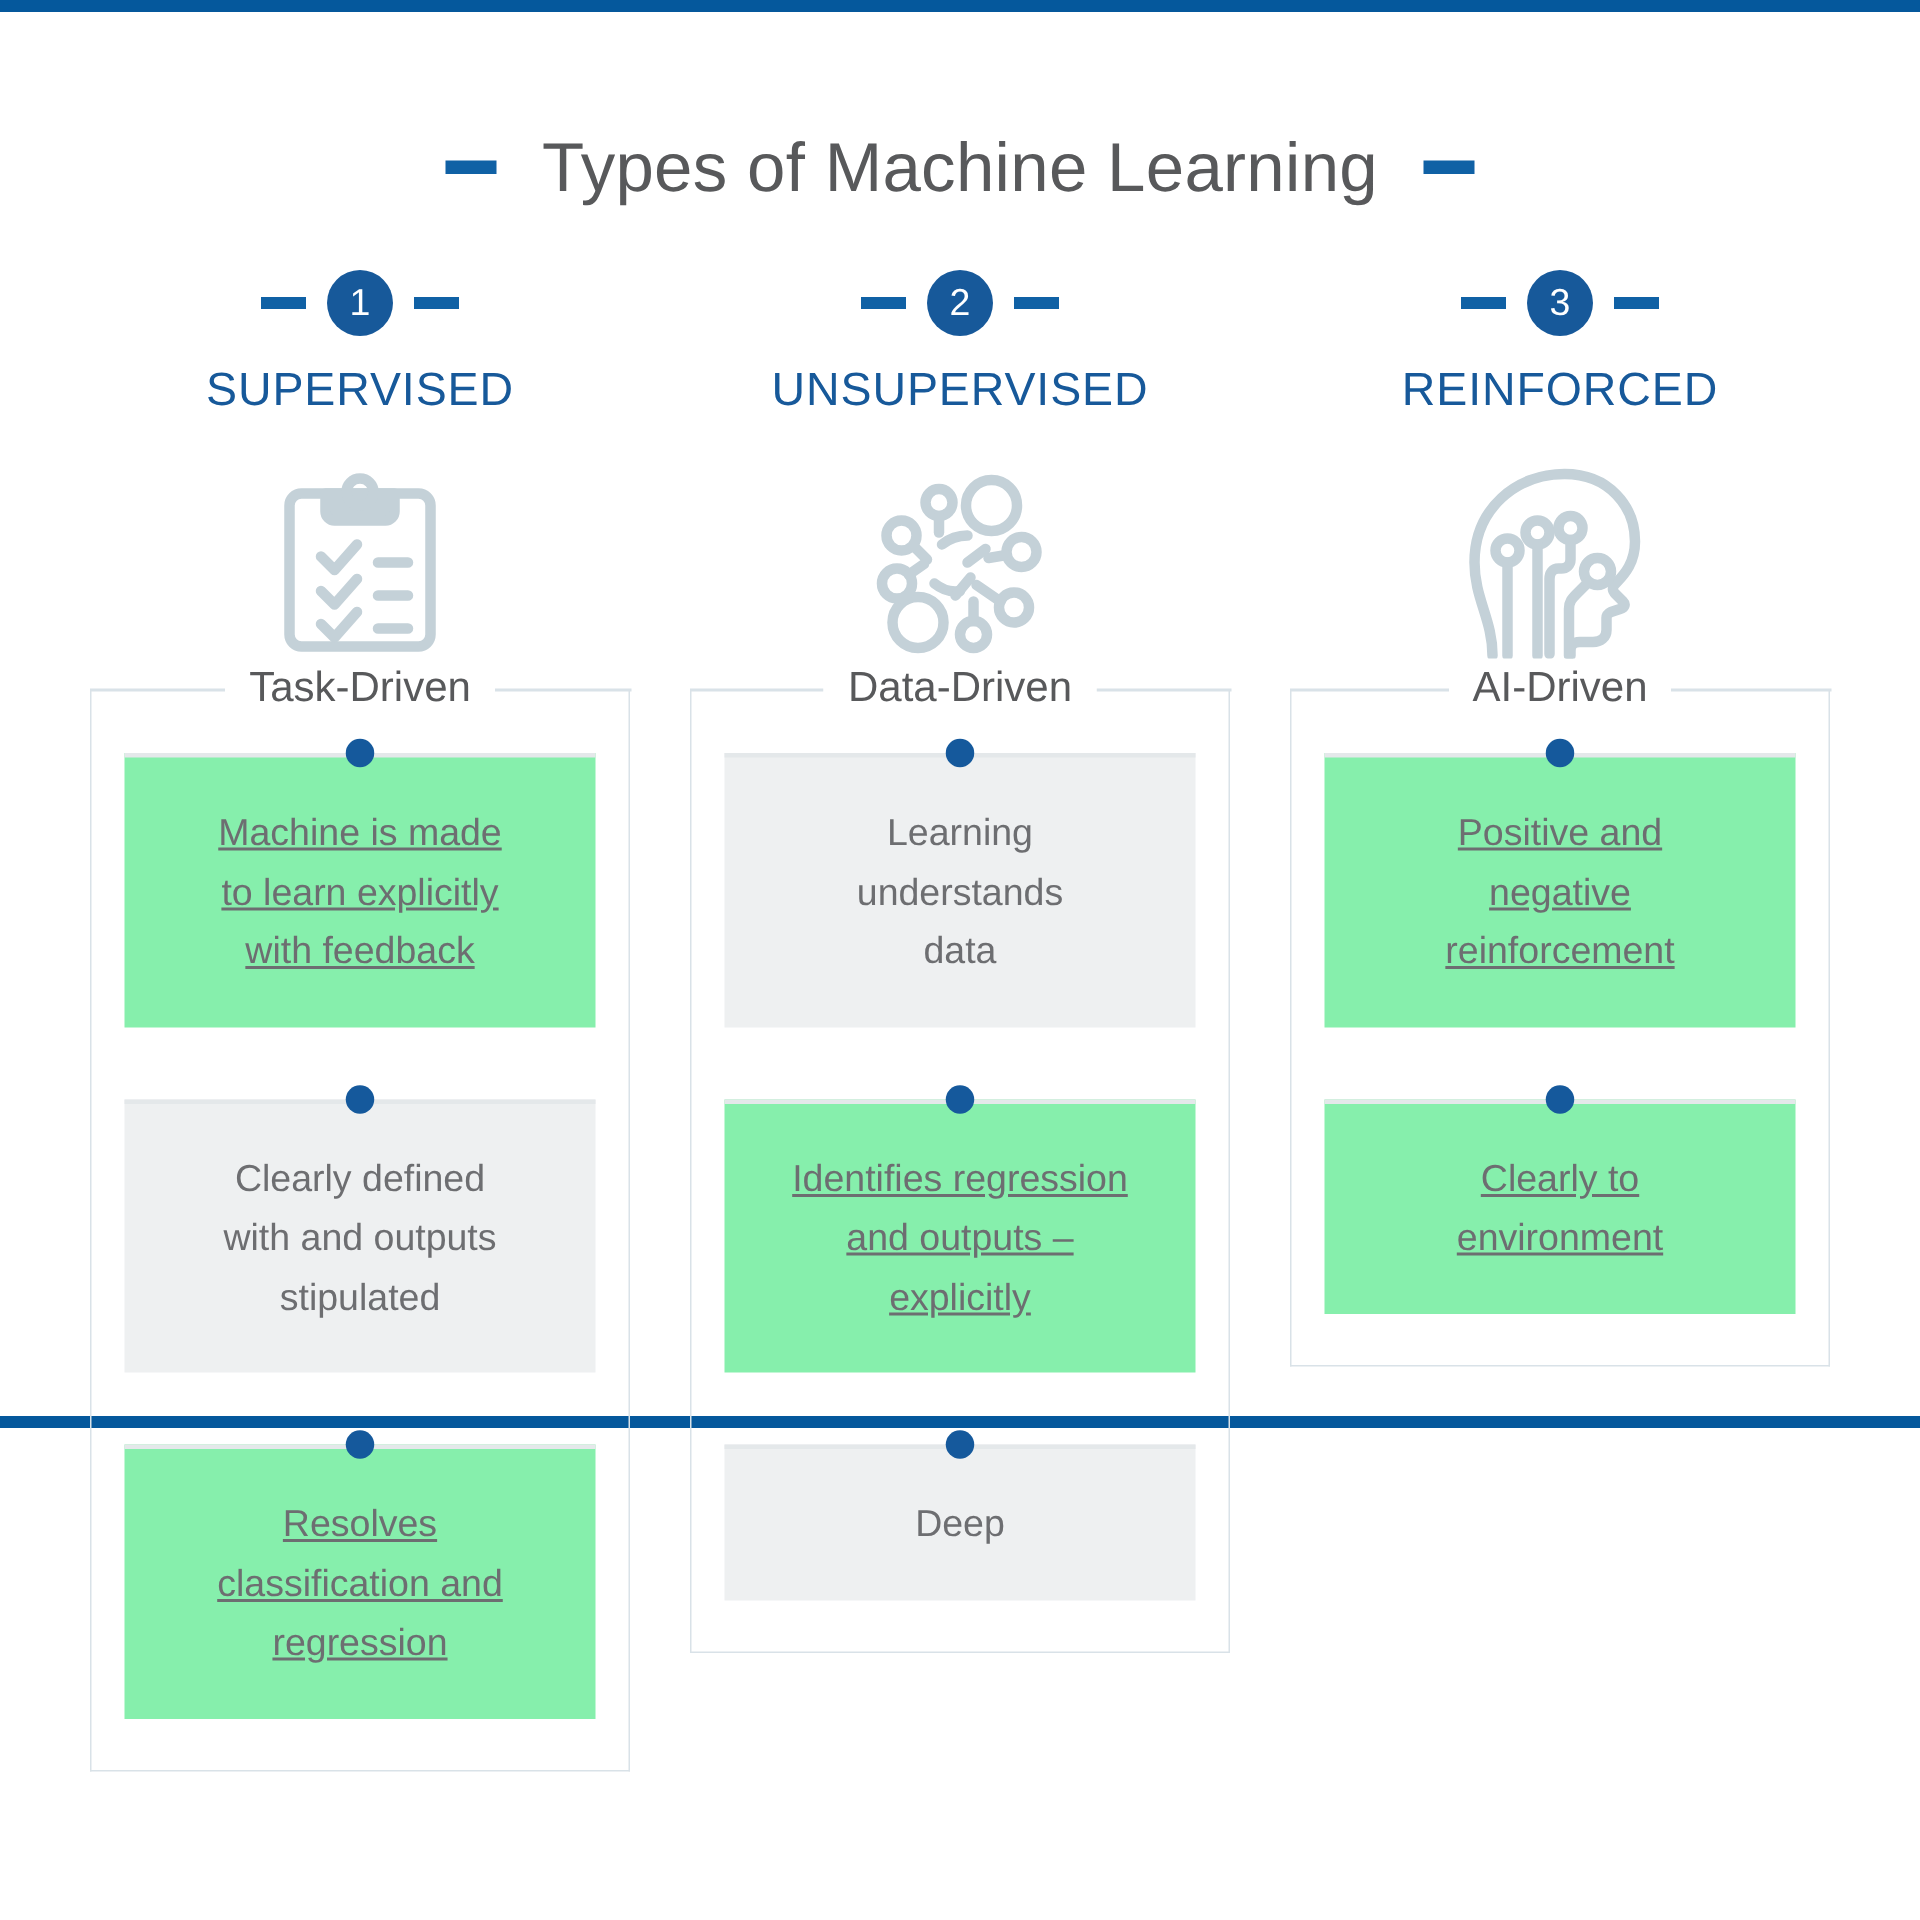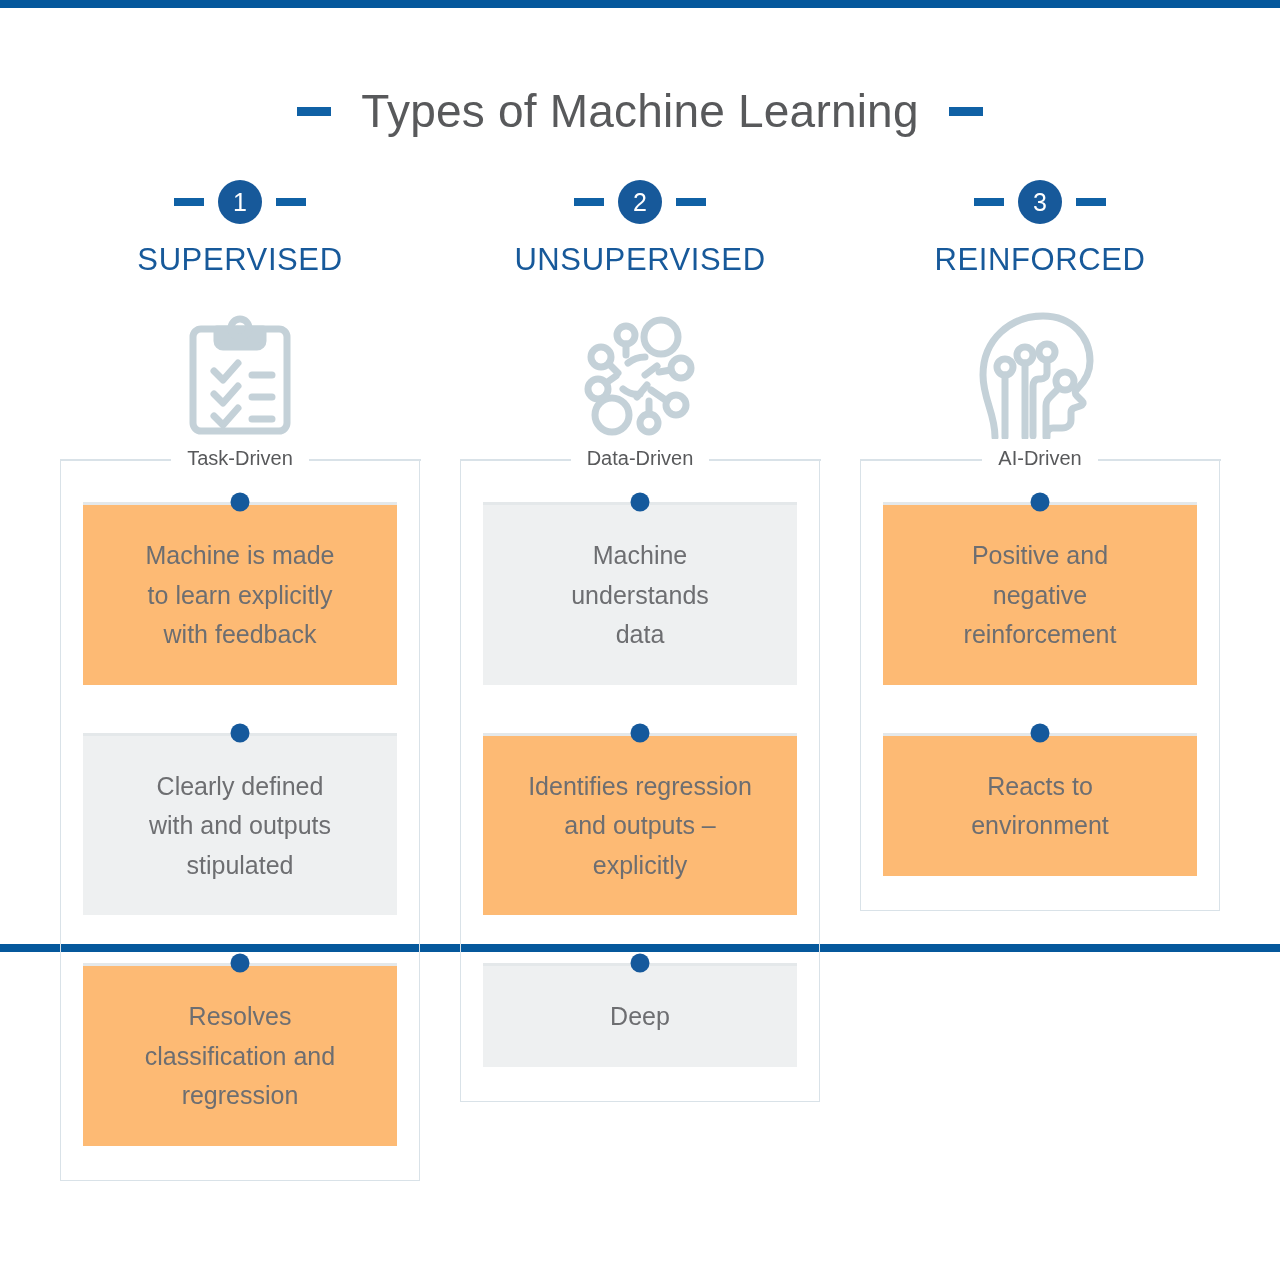--- a/index.html
+++ b/index.html
@@ -57,21 +57,21 @@
     border-top:none;
     padding:0 0 34px;
   }
   .card-toprule {
     position:absolute; top:0; left:-1.5px; right:-1.5px; height:0;
     display:flex; align-items:center; transform:translateY(0);
   }
   .card-toprule .seg { height:1.5px; background:#d9e2e8; flex:1 1 auto; }
   .card-legend {
     flex:none; padding:0 16px;
-    font-size:20px; color:#58595b; white-space:nowrap;
+    font-size:28px; color:#58595b; white-space:nowrap;
     transform:translateY(-2px); background:#ffffff;
   }
 
   .card-inner { padding:0 22px; margin-top:42px; }
 
   .fact {
     position:relative;
     margin-bottom:48px;
   }
   .fact:last-child { margin-bottom:0; }
@@ -82,21 +82,21 @@
   .fact-dot {
     position:absolute; top:0; left:50%;
     width:19px; height:19px; border-radius:50%;
     background:#15599c; transform:translate(-50%,-50%);
   }
   .fact-body {
     padding:34px 10px 30px;
     text-align:center;
     font-size:25px; line-height:1.58; color:#6d6e71;
   }
-  .fact.shade-dark .fact-body { background:#fdba74; }
+  .fact.shade-dark .fact-body { background:#86efac;text-decoration:underline; }
   .fact.shade-light .fact-body { background:#eef0f1; }
 
   .fact-body span { display:block; }
 </style>
 </head>
 <body>
 
 <div id="stage">
 
   <div class="edge-bar top"></div>
@@ -197,21 +197,21 @@
           <div class="card-toprule">
             <span class="seg"></span>
             <span class="card-legend">Data-Driven</span>
             <span class="seg"></span>
           </div>
           <div class="card-inner">
             <div class="fact shade-light">
               <div class="fact-rule"></div>
               <div class="fact-dot"></div>
               <div class="fact-body">
-                <span>Machine</span>
+                <span>Learning</span>
                 <span>understands</span>
                 <span>data</span>
               </div>
             </div>
             <div class="fact shade-dark">
               <div class="fact-rule"></div>
               <div class="fact-dot"></div>
               <div class="fact-body">
                 <span>Identifies regression</span>
                 <span>and outputs –</span>
@@ -261,21 +261,21 @@
               <div class="fact-body">
                 <span>Positive and</span>
                 <span>negative</span>
                 <span>reinforcement</span>
               </div>
             </div>
             <div class="fact shade-dark">
               <div class="fact-rule"></div>
               <div class="fact-dot"></div>
               <div class="fact-body">
-                <span>Reacts to</span>
+                <span>Clearly to</span>
                 <span>environment</span>
               </div>
             </div>
           </div>
         </div>
       </div>
     </div>
 
 </div>
 

